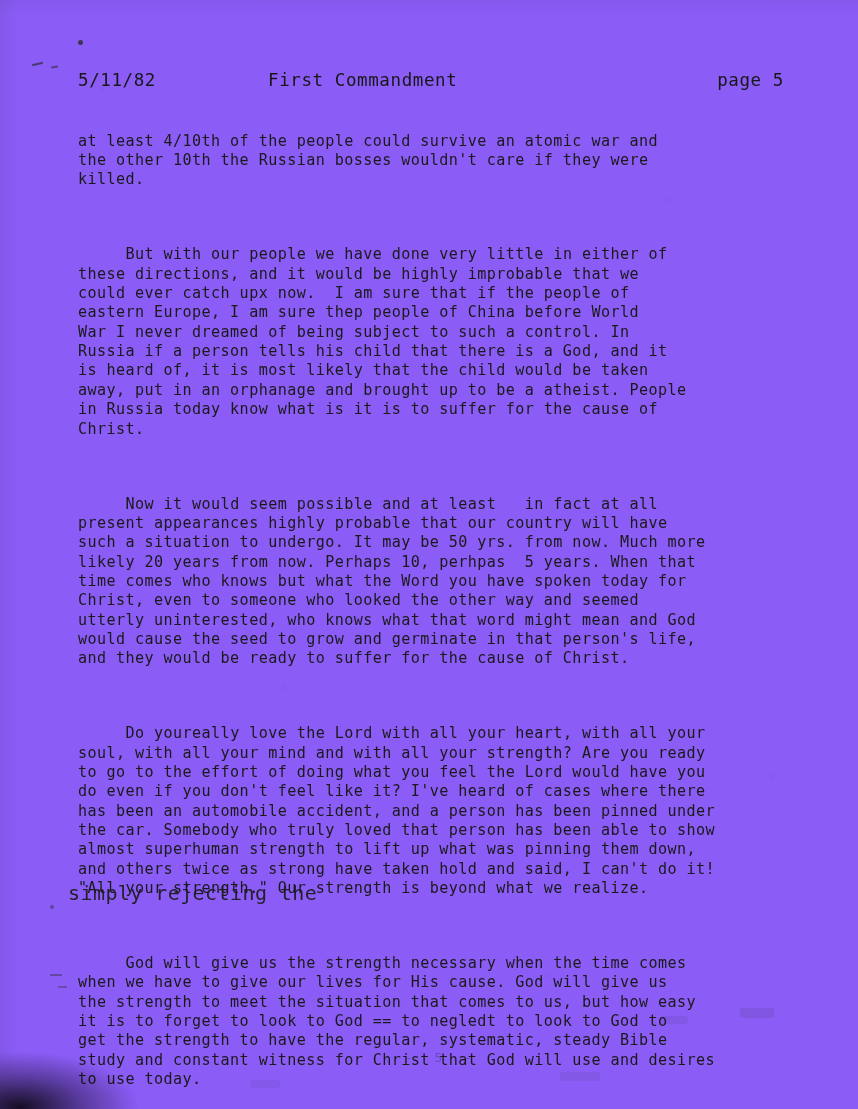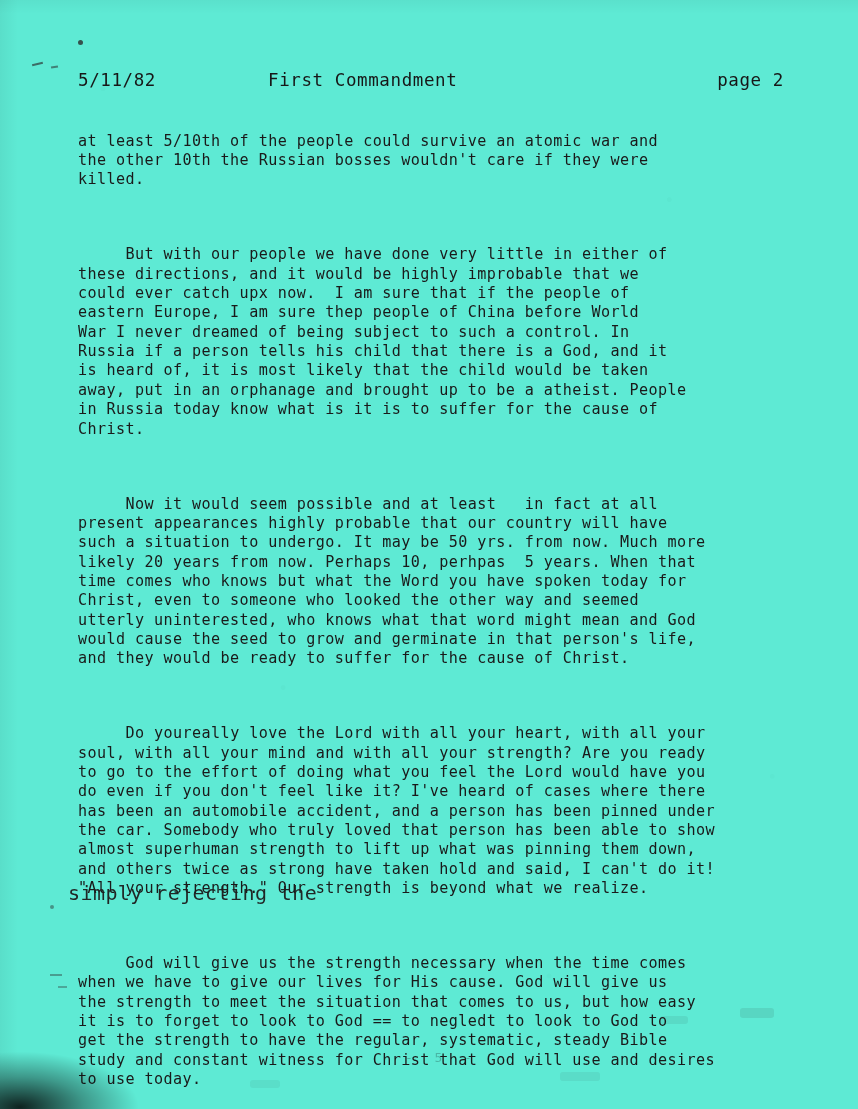--- a/index.html
+++ b/index.html
@@ -12,21 +12,21 @@
     height: 1109px;
     position: relative;
     overflow: hidden;
     font-family: "DejaVu Sans Mono", "Liberation Mono", monospace;
     color: #111111;
   }
 
   .page {
     position: absolute;
     inset: 0;
-    background: #5eead4;
+    background: #8b5cf6;
   }
 
   
   .grain {
     position: absolute;
     inset: 0;
     pointer-events: none;
     background:
       radial-gradient(circle at 12% 8%, rgba(0,0,0,0.025) 0 2px, transparent 3px),
       radial-gradient(circle at 78% 18%, rgba(0,0,0,0.02) 0 2px, transparent 3px),
@@ -152,25 +152,25 @@
   <div class="mark mark-dash-1"></div>
   <div class="mark mark-dash-2"></div>
   <div class="mark mark-faint-1"></div>
   <div class="mark mark-faint-2"></div>
   <div class="mark mark-faint-3"></div>
   <div class="mark mark-faint-4"></div>
 
   <div class="header">
     <span class="date">5/11/82</span>
     <span class="title">First Commandment</span>
-    <span class="pageno">page 2</span>
+    <span class="pageno">page 5</span>
   </div>
 
   <div class="body-text">
-    <p class="para">at least 5/10th of the people could survive an atomic war and
+    <p class="para">at least 4/10th of the people could survive an atomic war and
 the other 10th the Russian bosses wouldn't care if they were
 killed.</p>
     <p class="para">     But with our people we have done very little in either of
 these directions, and it would be highly improbable that we
 could ever catch upx now.  I am sure that if the people of
 eastern Europe, I am sure thep people of China before World
 War I never dreamed of being subject to such a control. In
 Russia if a person tells his child that there is a God, and it
 is heard of, it is most likely that the child would be taken
 away, put in an orphanage and brought up to be a atheist. People

